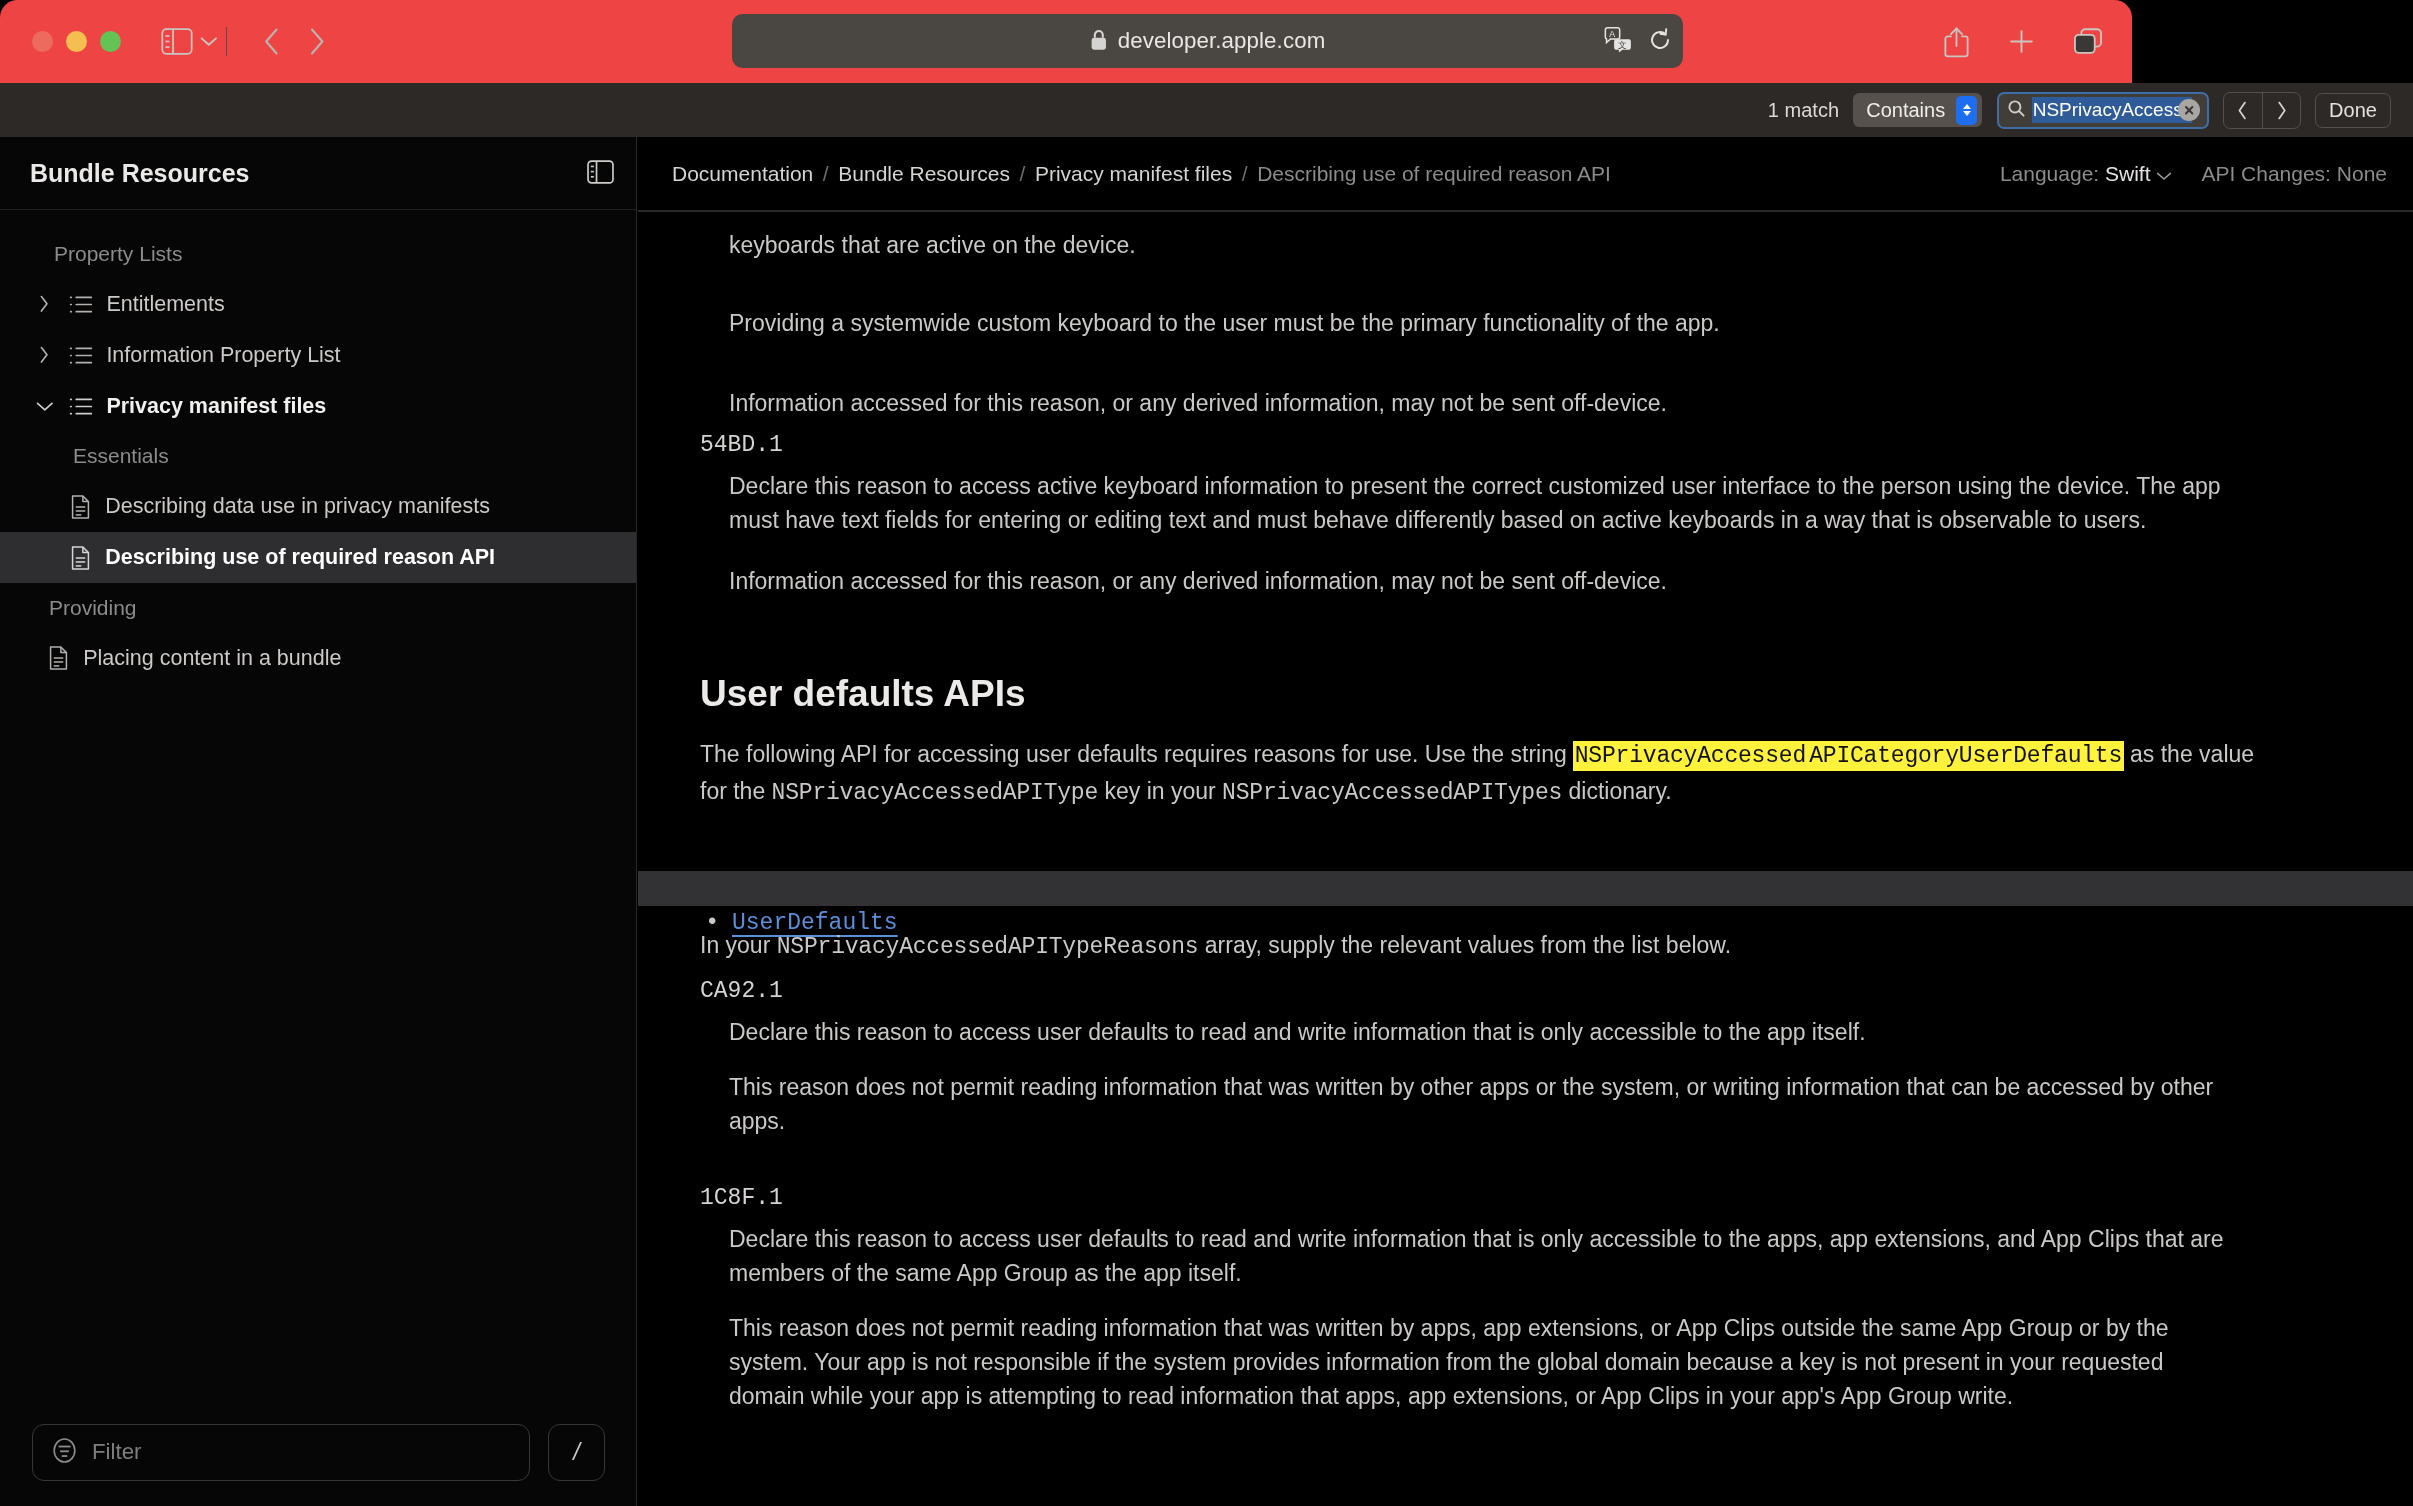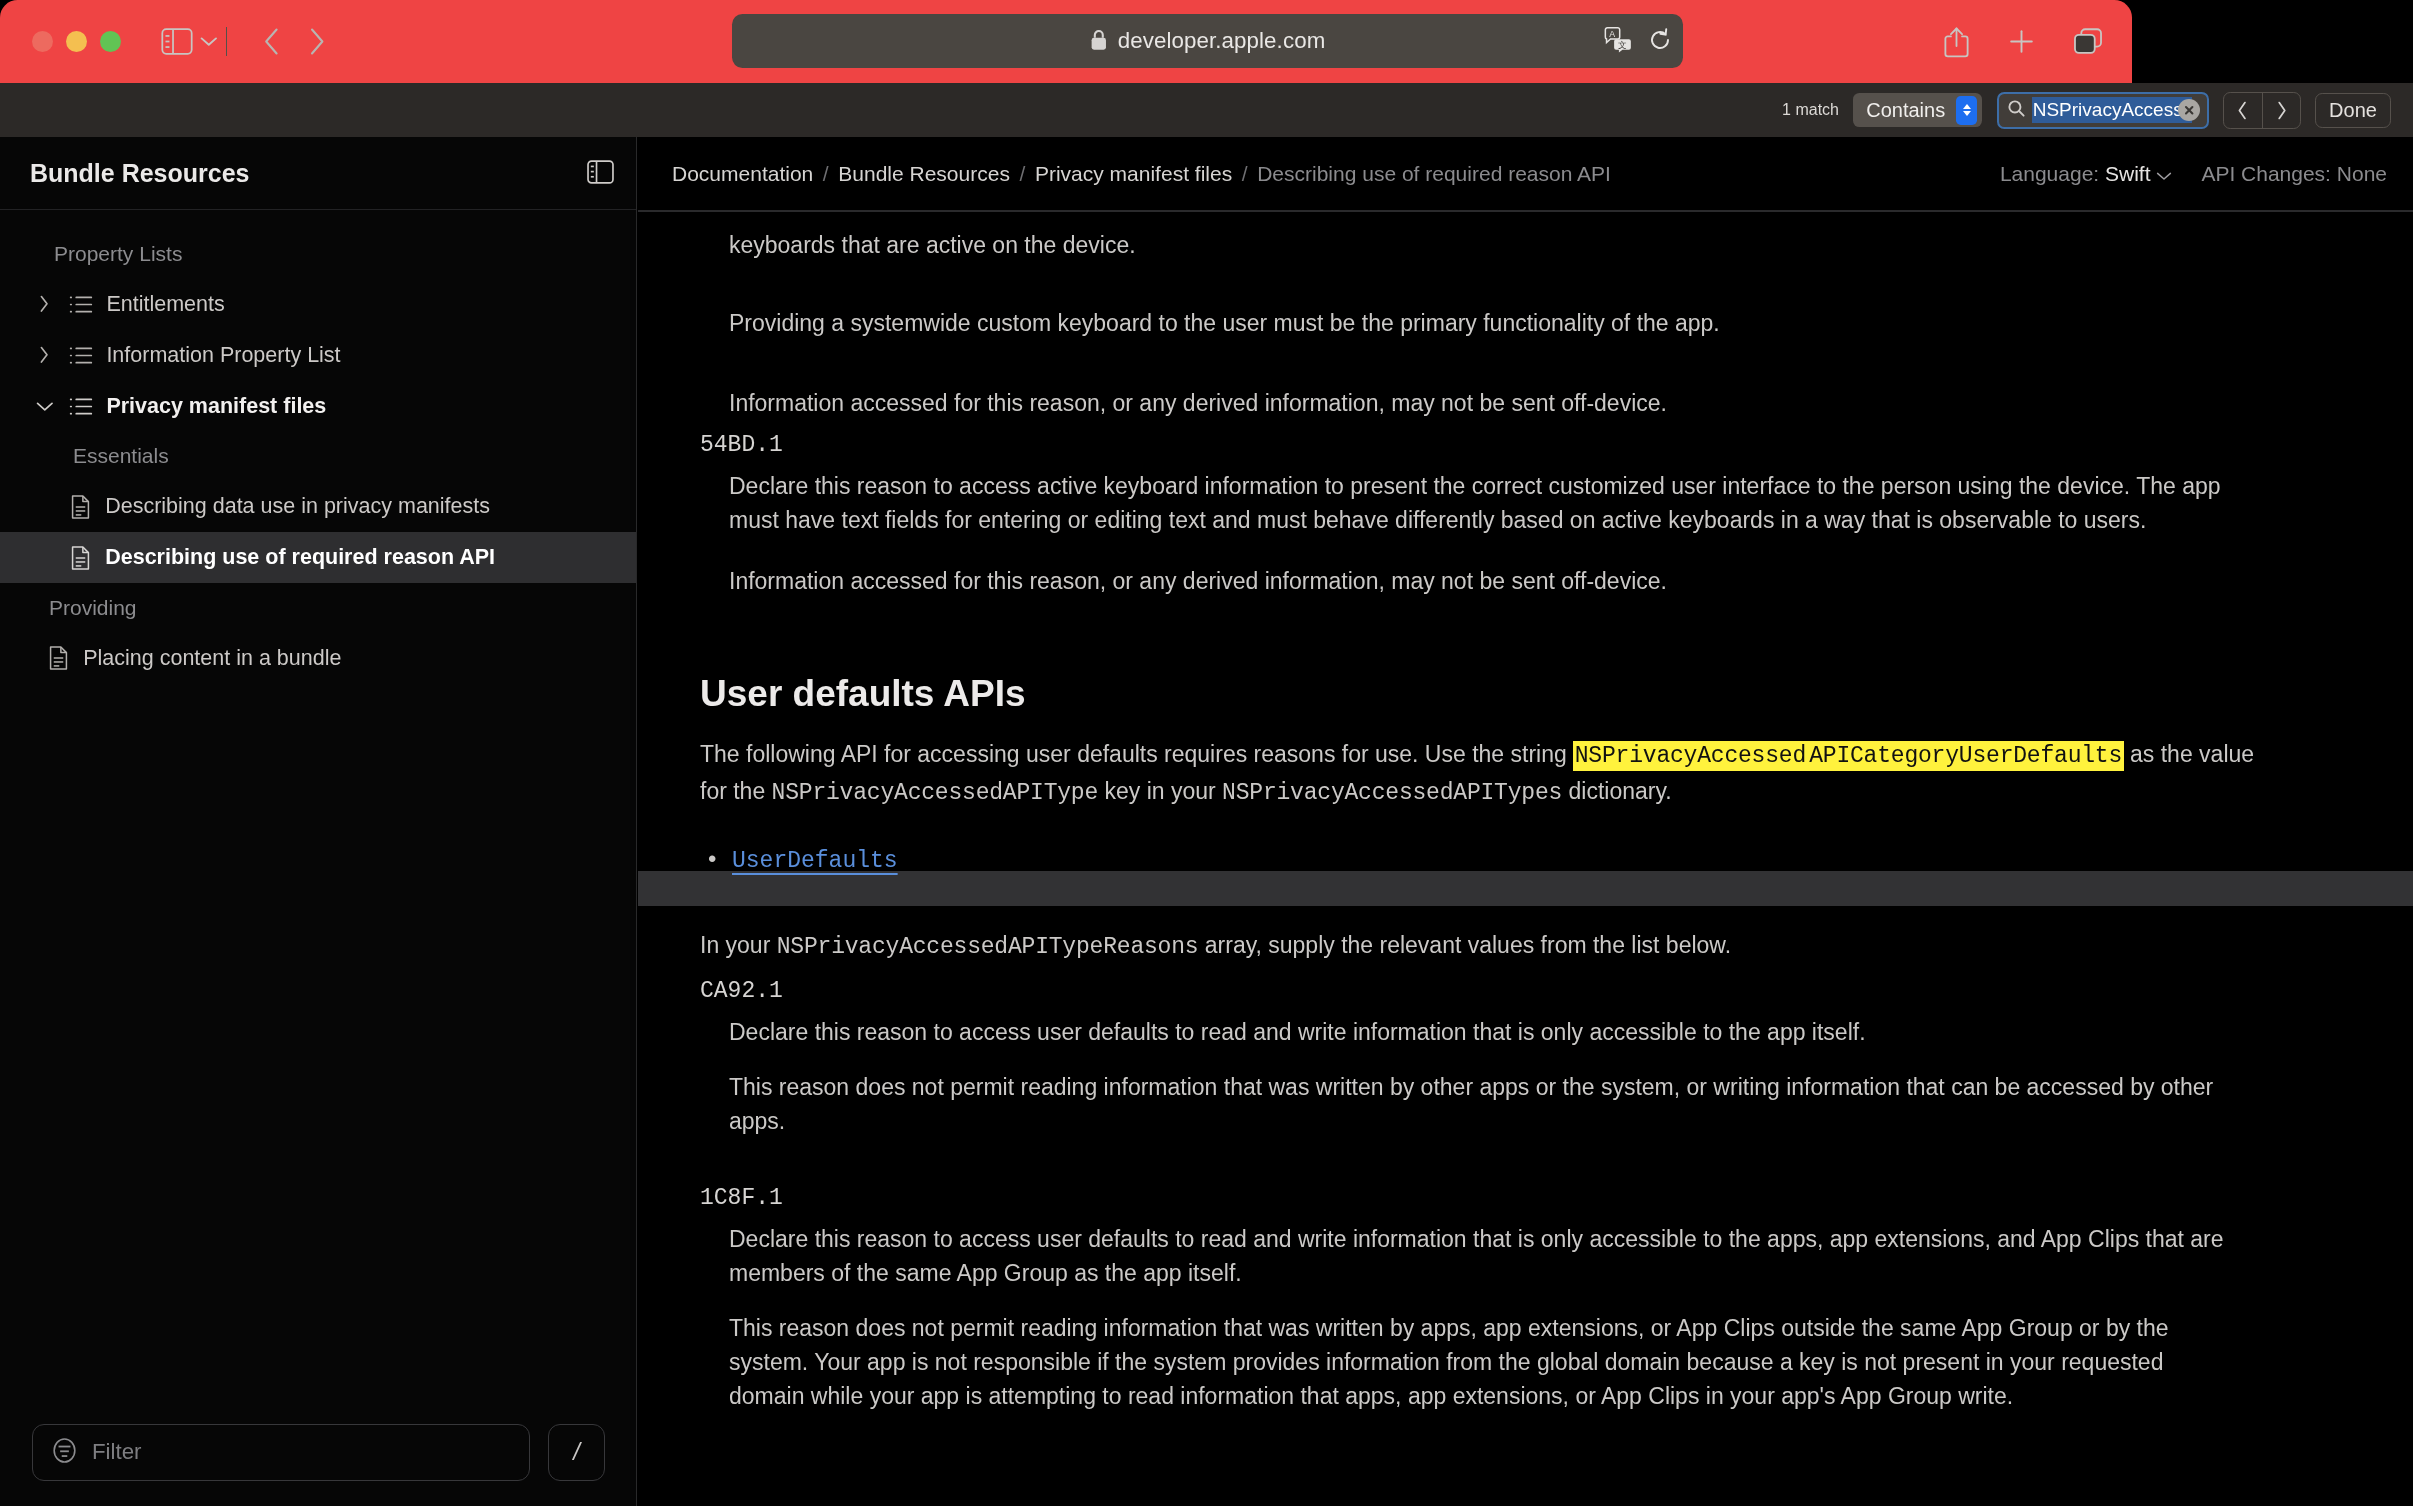--- a/index.html
+++ b/index.html
@@ -59,21 +59,21 @@
 
   .tb-right { position: absolute; right: 29px; top: 0; height: 83px; display: flex; align-items: center; gap: 38px; }
 
   
   .findbar {
     position: absolute; left: 0; top: 83px; width: 2413px; height: 54px;
     background: #2c2927;
     display: flex; align-items: center; justify-content: flex-end;
     padding-right: 22.3px; gap: 14.4px;
   }
-  .match-count { color: #dcd9d6; font-size: 16px; }
+  .match-count { color: #dcd9d6; font-size: 20px; }
   .contains-select {
     background: #56514c; border-radius: 6.4px; height: 34px;
     display: flex; align-items: center; padding: 0 4.8px 0 12.8px; gap: 11.2px;
     color: #f0eeec; font-size: 20px;
   }
   .stepper {
     width: 21px; height: 29px; background: #1d6ef0; border-radius: 4.8px;
     display: flex; flex-direction: column; align-items: center; justify-content: center; gap: 2.4px;
   }
   .stepper i { display:block; width:0; height:0; border-left:4.8px solid transparent; border-right:4.8px solid transparent; }
@@ -563,21 +563,21 @@
       </div>
 
       <h2 class="section blk" style="left:62px; top:463px;">User defaults APIs</h2>
 
       <div class="blk" style="left:62px; top:527px; width:1584px;">
         <p class="body" style="line-height:1.52;">
           <span>The following API for accessing user defaults requires reasons for use. Use the string </span><span class="hl mono">NSPrivacyAccessed</span><span class="hl mono">APICategoryUserDefaults</span><span> as the value for the </span><span class="mono">NSPrivacyAccessedAPIType</span><span> key in your </span><span class="mono">NSPrivacyAccessedAPITypes</span><span> dictionary.</span>
         </p>
       </div>
 
-      <ul class="links blk" style="left:62px; top:638px;text-align:right;">
+      <ul class="links blk" style="left:62px; top:700px;text-align:right;">
         <li>
           <a class="apilink" href="#">UserDefaults</a>
         </li>
       </ul>
 
       <div class="blk" style="left:62px; top:718px; width:1584px;">
         <p class="body"><span>In your </span><span class="mono">NSPrivacyAccessedAPITypeReasons</span><span> array, supply the relevant values from the list below.</span></p>
       </div>
 
       <div class="blk" style="left:62px; top:768px; width:1612px;">

